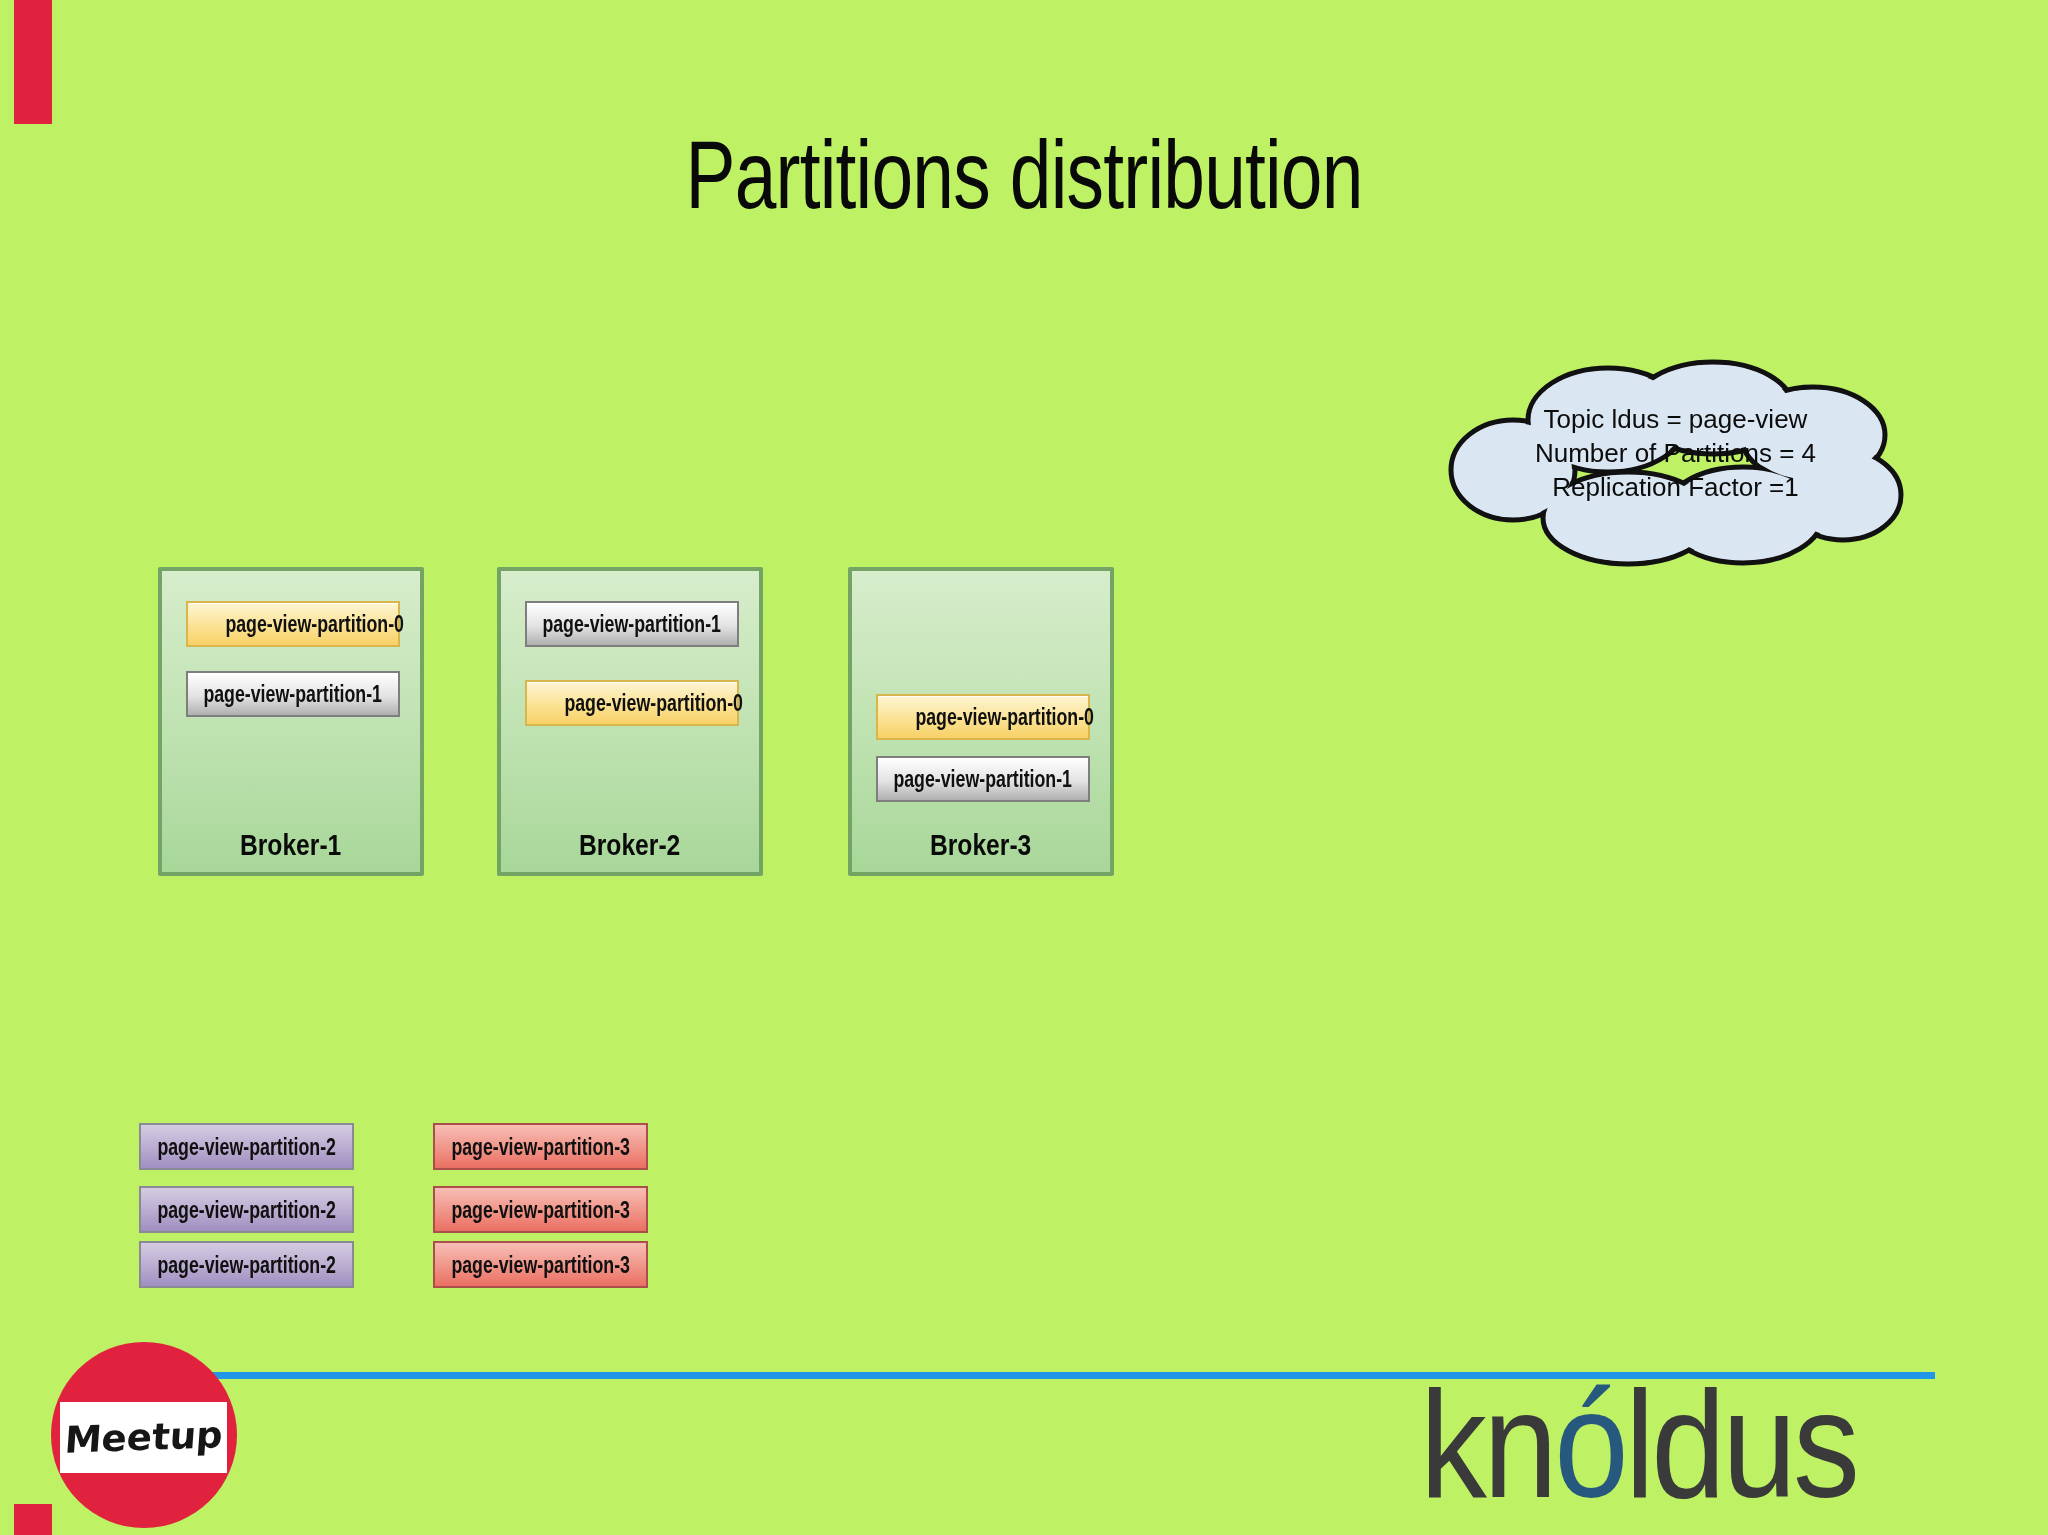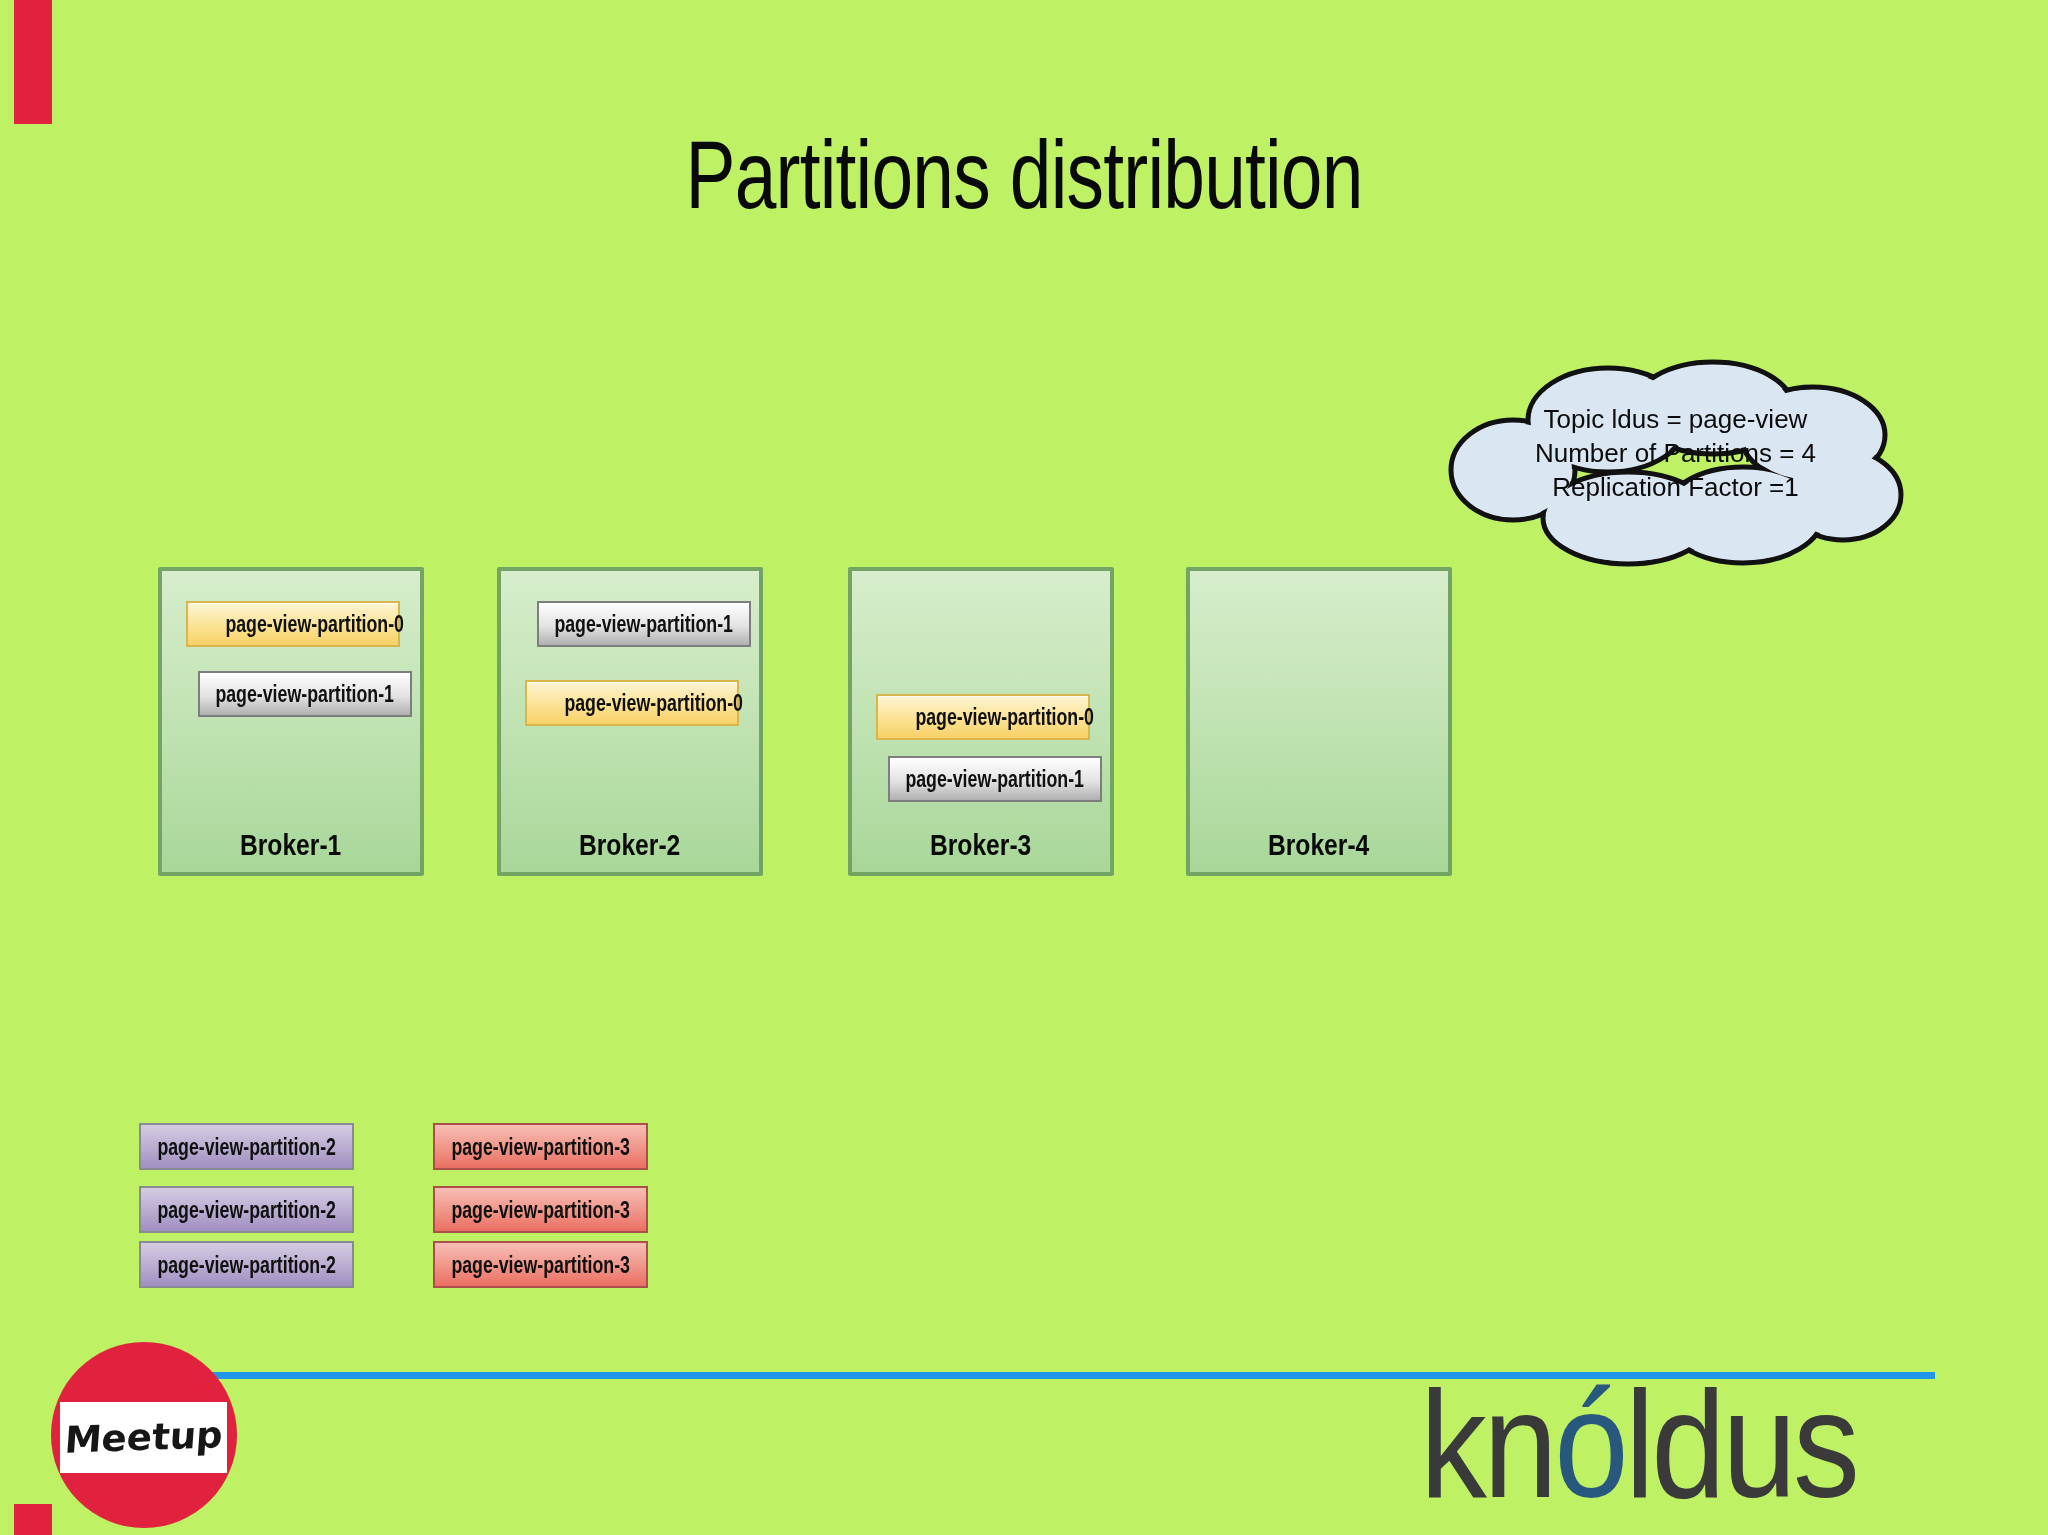--- a/index.html
+++ b/index.html
@@ -36,21 +36,21 @@
   .broker-name .squeeze{display:inline-block;transform:scaleX(.85);transform-origin:center;}
 
   
   .chip{position:absolute;width:214px;height:46px;box-sizing:border-box;
         display:flex;align-items:center;justify-content:center;
         font-weight:700;font-size:24px;color:#101010;white-space:nowrap;}
   .chip .squeeze{display:inline-block;transform:scaleX(.74);transform-origin:center;}
   .chip-yellow{background:linear-gradient(to bottom,#fdf5d3 0%,#fbe294 55%,#f8d166 100%);
                border:2px solid #d9b54e;box-shadow:inset 0 1px 0 rgba(255,255,255,.8);padding-left:44px;}
   .chip-gray{background:linear-gradient(to bottom,#ffffff 0%,#e3e3e3 55%,#b0b0b0 100%);
-             border:2px solid #7e7e7e;box-shadow:inset 0 1px 0 rgba(255,255,255,.9);margin-left:12px;}
+             border:2px solid #7e7e7e;box-shadow:inset 0 1px 0 rgba(255,255,255,.9);}
   .chip-purple{background:linear-gradient(to bottom,#d4cce2 0%,#b9abd0 55%,#a08fc1 100%);
                border:2px solid #8a8a94;}
   .chip-salmon{background:linear-gradient(to bottom,#f7bdb5 0%,#f09488 55%,#eb6f63 100%);
                border:2px solid #a85049;}
   .b-chip{left:24px;}
   .b1-c1{top:30px;}  .b1-c2{top:100px;}
   .b2-c1{top:30px;}  .b2-c2{top:109px;}
   .b3-c1{top:123px;} .b3-c2{top:185px;}
 
   
@@ -134,23 +134,20 @@
   <div class="broker broker-3">
     <div class="chip chip-yellow b-chip b3-c1">
         <span class="squeeze">page-view-partition-0</span>
       </div>
     <div class="chip chip-gray b-chip b3-c2">
         <span class="squeeze">page-view-partition-1</span>
       </div>
     <div class="broker-name"><span class="squeeze">Broker-3</span></div>
   </div>
 
-  <div class="broker broker-4">
-    <div class="broker-name"><span class="squeeze">Broker-4</span></div>
-  </div>
 
   <div class="chip chip-purple free-chip col-purple row-1">
       <span class="squeeze">page-view-partition-2</span>
     </div>
   <div class="chip chip-purple free-chip col-purple row-2">
       <span class="squeeze">page-view-partition-2</span>
     </div>
   <div class="chip chip-purple free-chip col-purple row-3">
       <span class="squeeze">page-view-partition-2</span>
     </div>

